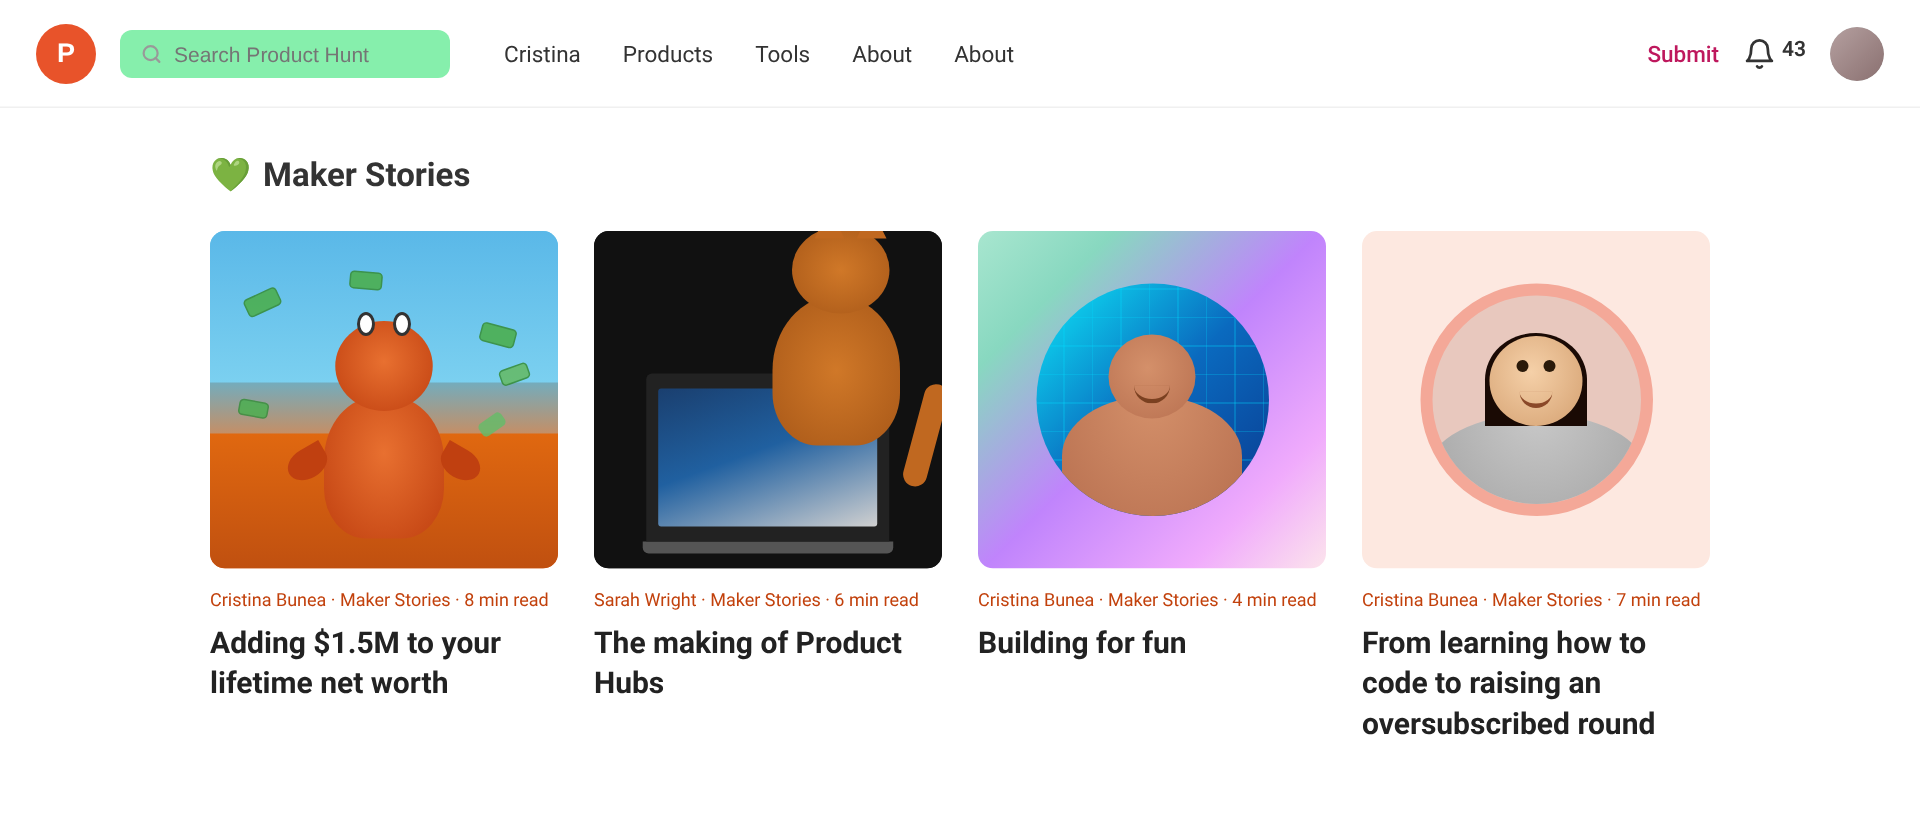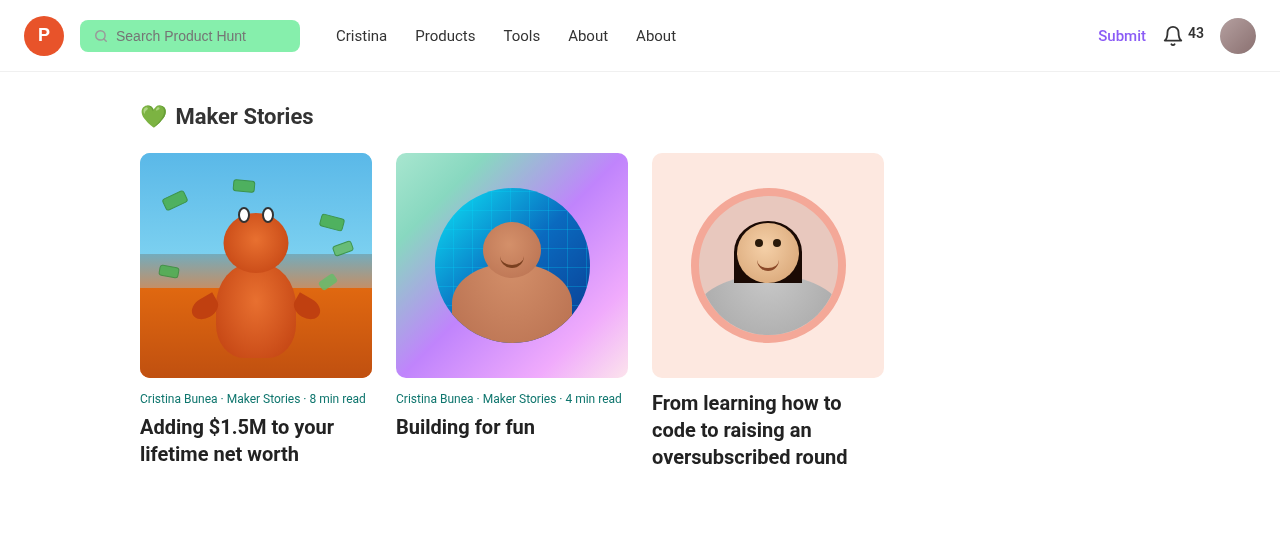--- a/index.html
+++ b/index.html
@@ -68,21 +68,21 @@
       font-family: inherit;
     }
     .nav-right {
       margin-left: auto;
       display: flex;
       align-items: center;
       gap: 16px;
     }
     .submit-btn {
       font-size: 15px;
-      color: #8b5cf6;
+      color: #be185d;
       background: none;
       border: none;
       cursor: pointer;
       font-weight: 500;
       font-family: inherit;
     }
     .bell-wrap {
       display: flex;
       align-items: flex-start;
       gap: 4px;
@@ -128,21 +128,21 @@
     }
     .card-image {
       width: 100%;
       height: 225px;
       border-radius: 10px;
       overflow: hidden;
       margin-bottom: 12px;
     }
     .card-meta {
       font-size: 12px;
-      color: #0f766e;
+      color: #c2410c;
       margin-bottom: 6px;
       line-height: 1.5;
     }
     .card-title {
       font-size: 20px;
       font-weight: 700;
       color: #222;
       line-height: 1.35;
     }
 
@@ -249,20 +249,45 @@
             <div style="position:absolute;top:40%;right:8%;width:20px;height:11px;background:#66bb6a;border-radius:3px;transform:rotate(-20deg);opacity:0.9;border:1px solid #388e3c;"></div>
             <div style="position:absolute;top:12%;left:40%;width:22px;height:12px;background:#4caf50;border-radius:3px;transform:rotate(5deg);opacity:0.9;border:1px solid #388e3c;"></div>
             <div style="position:absolute;top:55%;right:15%;width:18px;height:10px;background:#66bb6a;border-radius:3px;transform:rotate(-35deg);opacity:0.85;"></div>
           </div>
         </div>
       </div>
       <p class="card-meta">Cristina Bunea · Maker Stories · 8 min read</p>
       <h3 class="card-title">Adding $1.5M to your lifetime net worth</h3>
     </div>
 
+    <div class="card">
+      <div class="card-image">
+        <div class="img-card2">
+          <div style="position:relative;width:100%;height:100%;background:#111;">
+
+            <div style="position:absolute;bottom:10px;left:50%;transform:translateX(-50%);width:72%;height:8px;background:#555;border-radius:0 0 4px 4px;"></div>
+
+            <div style="position:absolute;bottom:18px;left:50%;transform:translateX(-50%);width:70%;height:50%;background:#222;border-radius:4px 4px 0 0;display:flex;align-items:center;justify-content:center;">
+              <div style="width:90%;height:82%;background:linear-gradient(160deg,#1a3f6f 0%,#2060a0 45%,#d0d0d0 100%);border-radius:2px;"></div>
+            </div>
+
+            <div style="position:absolute;bottom:82px;right:12%;width:85px;height:100px;background:radial-gradient(ellipse at 50% 50%,#d07828 0%,#a85818 100%);border-radius:50% 50% 35% 35%;"></div>
+
+            <div style="position:absolute;bottom:55px;right:5%;width:16px;height:70px;background:#c06820;border-radius:8px;transform:rotate(15deg);transform-origin:bottom;"></div>
+
+            <div style="position:absolute;bottom:170px;right:15%;width:65px;height:58px;background:radial-gradient(ellipse at 50% 50%,#d07828 0%,#a85818 100%);border-radius:50%;"></div>
+
+            <div style="position:absolute;bottom:220px;right:16%;width:0;height:0;border-left:10px solid transparent;border-right:10px solid transparent;border-bottom:20px solid #c06820;"></div>
+            <div style="position:absolute;bottom:220px;right:28%;width:0;height:0;border-left:10px solid transparent;border-right:10px solid transparent;border-bottom:20px solid #c06820;"></div>
+          </div>
+        </div>
+      </div>
+      <p class="card-meta">Sarah Wright · Maker Stories · 6 min read</p>
+      <h3 class="card-title">The making of Product Hubs</h3>
+    </div>
 
     <div class="card">
       <div class="card-image">
         <div class="img-card3">
 
           <div style="width:155px;height:155px;border-radius:50%;background:linear-gradient(135deg,#0de8f8 0%,#0a6abf 50%,#0a3a8f 100%);display:flex;align-items:center;justify-content:center;position:relative;overflow:hidden;">
 
             <div style="position:absolute;top:0;left:0;right:0;bottom:0;background:
               repeating-linear-gradient(0deg, transparent, transparent 18px, rgba(0,220,255,0.25) 18px, rgba(0,220,255,0.25) 19px),
               repeating-linear-gradient(90deg, transparent, transparent 18px, rgba(0,220,255,0.25) 18px, rgba(0,220,255,0.25) 19px);
@@ -290,17 +315,18 @@
 
             <div style="position:absolute;bottom:52px;width:62px;height:60px;background:radial-gradient(ellipse at 45% 40%,#f5d0a8 0%,#d4a070 100%);border-radius:50%;left:50%;transform:translateX(-50%);"></div>
 
             <div style="position:absolute;bottom:64px;left:50%;transform:translateX(-50%);width:22px;height:11px;border-bottom:3px solid #8a4828;border-radius:0 0 11px 11px;"></div>
 
             <div style="position:absolute;bottom:88px;left:calc(50% - 13px);width:8px;height:8px;background:#2a1a0a;border-radius:50%;"></div>
             <div style="position:absolute;bottom:88px;left:calc(50% + 5px);width:8px;height:8px;background:#2a1a0a;border-radius:50%;"></div>
           </div>
         </div>
       </div>
+      <p class="card-meta">Cristina Bunea · Maker Stories · 7 min read</p>
       <h3 class="card-title">From learning how to code to raising an oversubscribed round</h3>
     </div>
 
   </div>
 </main>
 
 </body></html>

